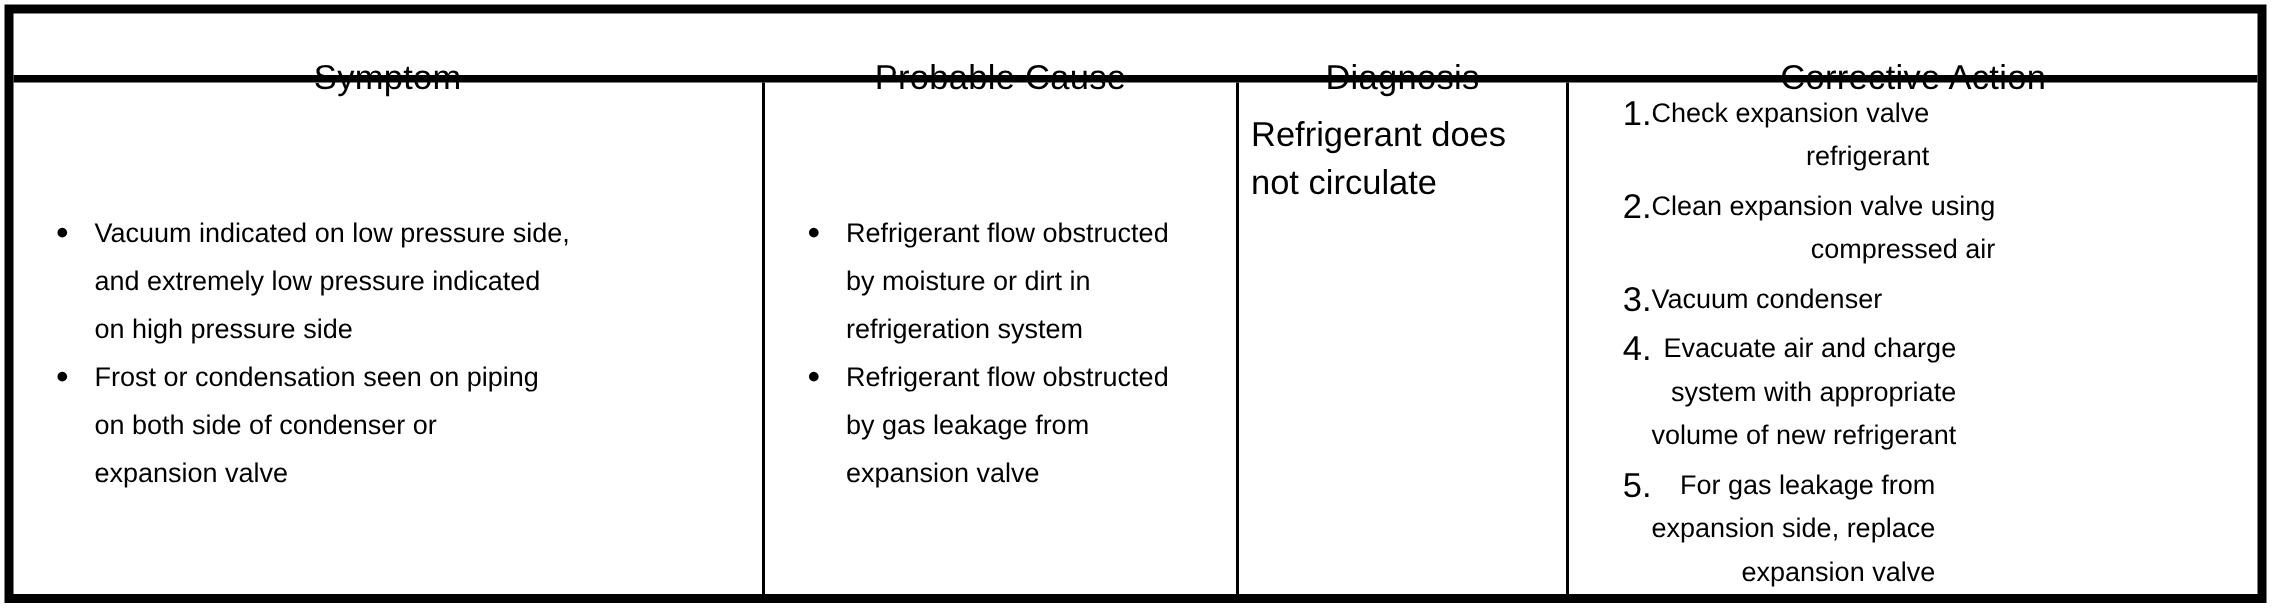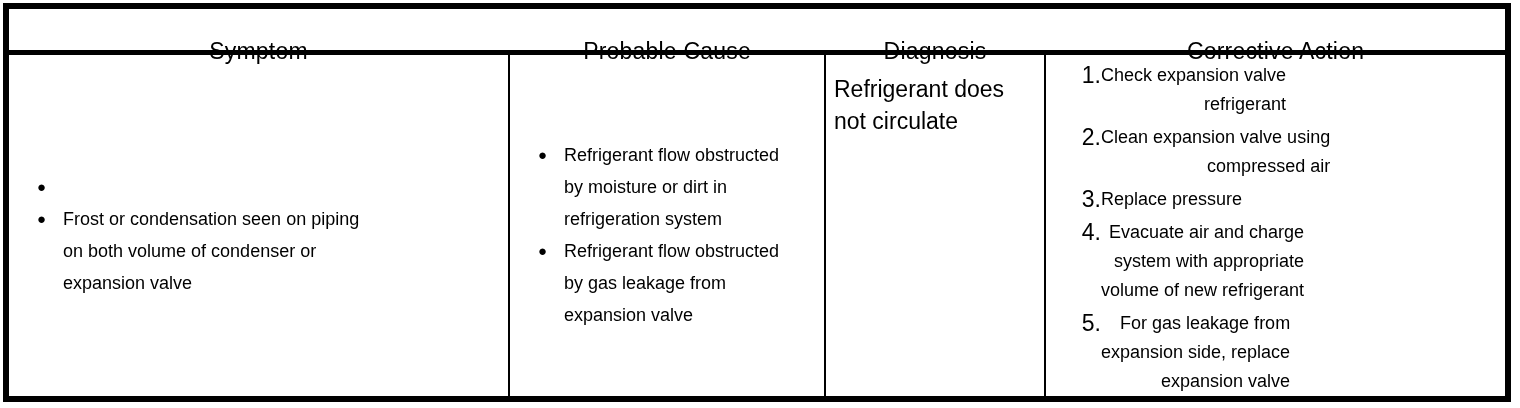--- a/index.html
+++ b/index.html
@@ -80,26 +80,29 @@
     <div class="th c2">Probable Cause</div>
     <div class="th c3">Diagnosis</div>
     <div class="th c4">Corrective Action</div>
   </div>
   <div class="tbody">
     <div class="td c1">
       <div>
 
           <div class="li">
             <span class="bullet">●</span>
+            <span class="li-text">Vacuum indicated on low pressure side,
+and extremely low pressure indicated
+on high pressure side</span>
           </div>
 
           <div class="li">
             <span class="bullet">●</span>
             <span class="li-text">Frost or condensation seen on piping
-on both volume of condenser or
+on both side of condenser or
 expansion valve</span>
           </div>
         </div>
     </div>
     <div class="td c2">
       <div>
 
           <div class="li">
             <span class="bullet">●</span>
             <span class="li-text">Refrigerant flow obstructed
@@ -129,21 +132,21 @@
           </div>
 
           <div class="li">
             <span class="num">2.</span>
             <span class="li-text">Clean expansion valve using
 compressed air</span>
           </div>
 
           <div class="li">
             <span class="num">3.</span>
-            <span class="li-text">Replace pressure</span>
+            <span class="li-text">Vacuum condenser</span>
           </div>
 
           <div class="li">
             <span class="num">4.</span>
             <span class="li-text">Evacuate air and charge
 system with appropriate
 volume of new refrigerant</span>
           </div>
 
           <div class="li">

